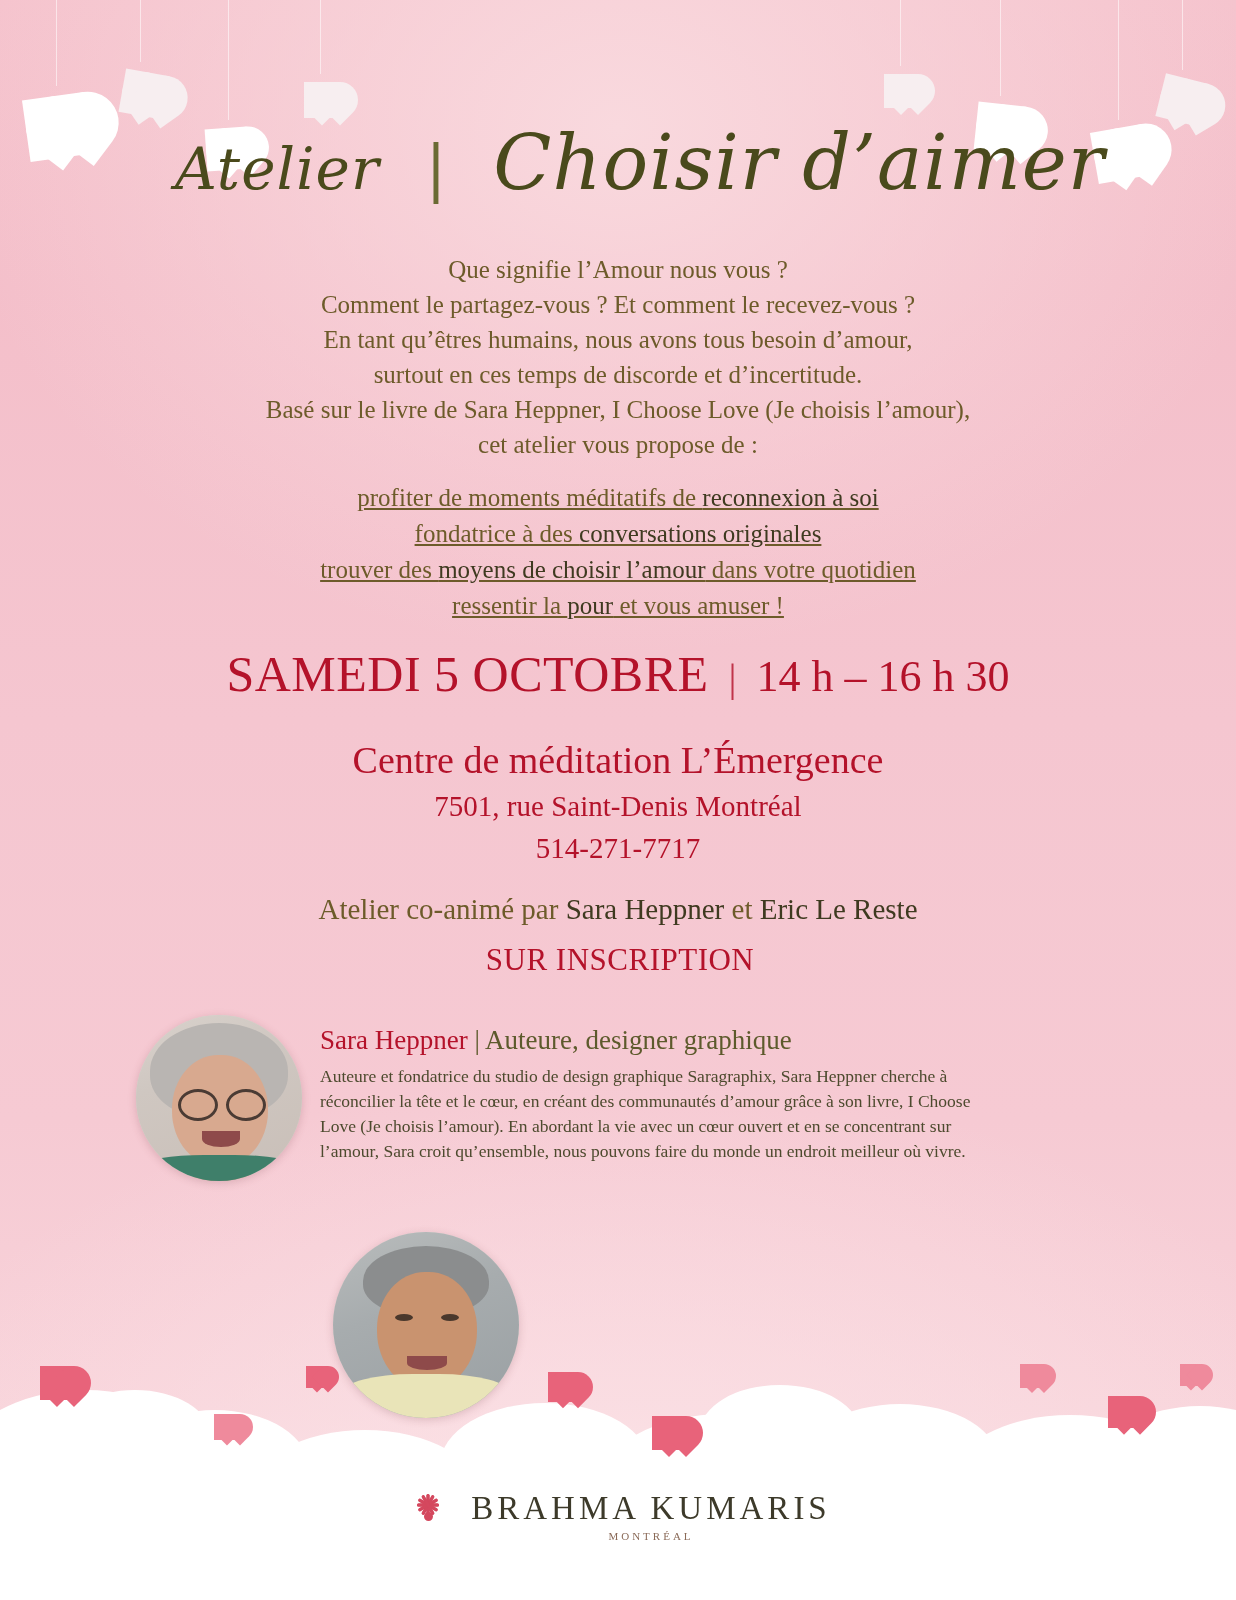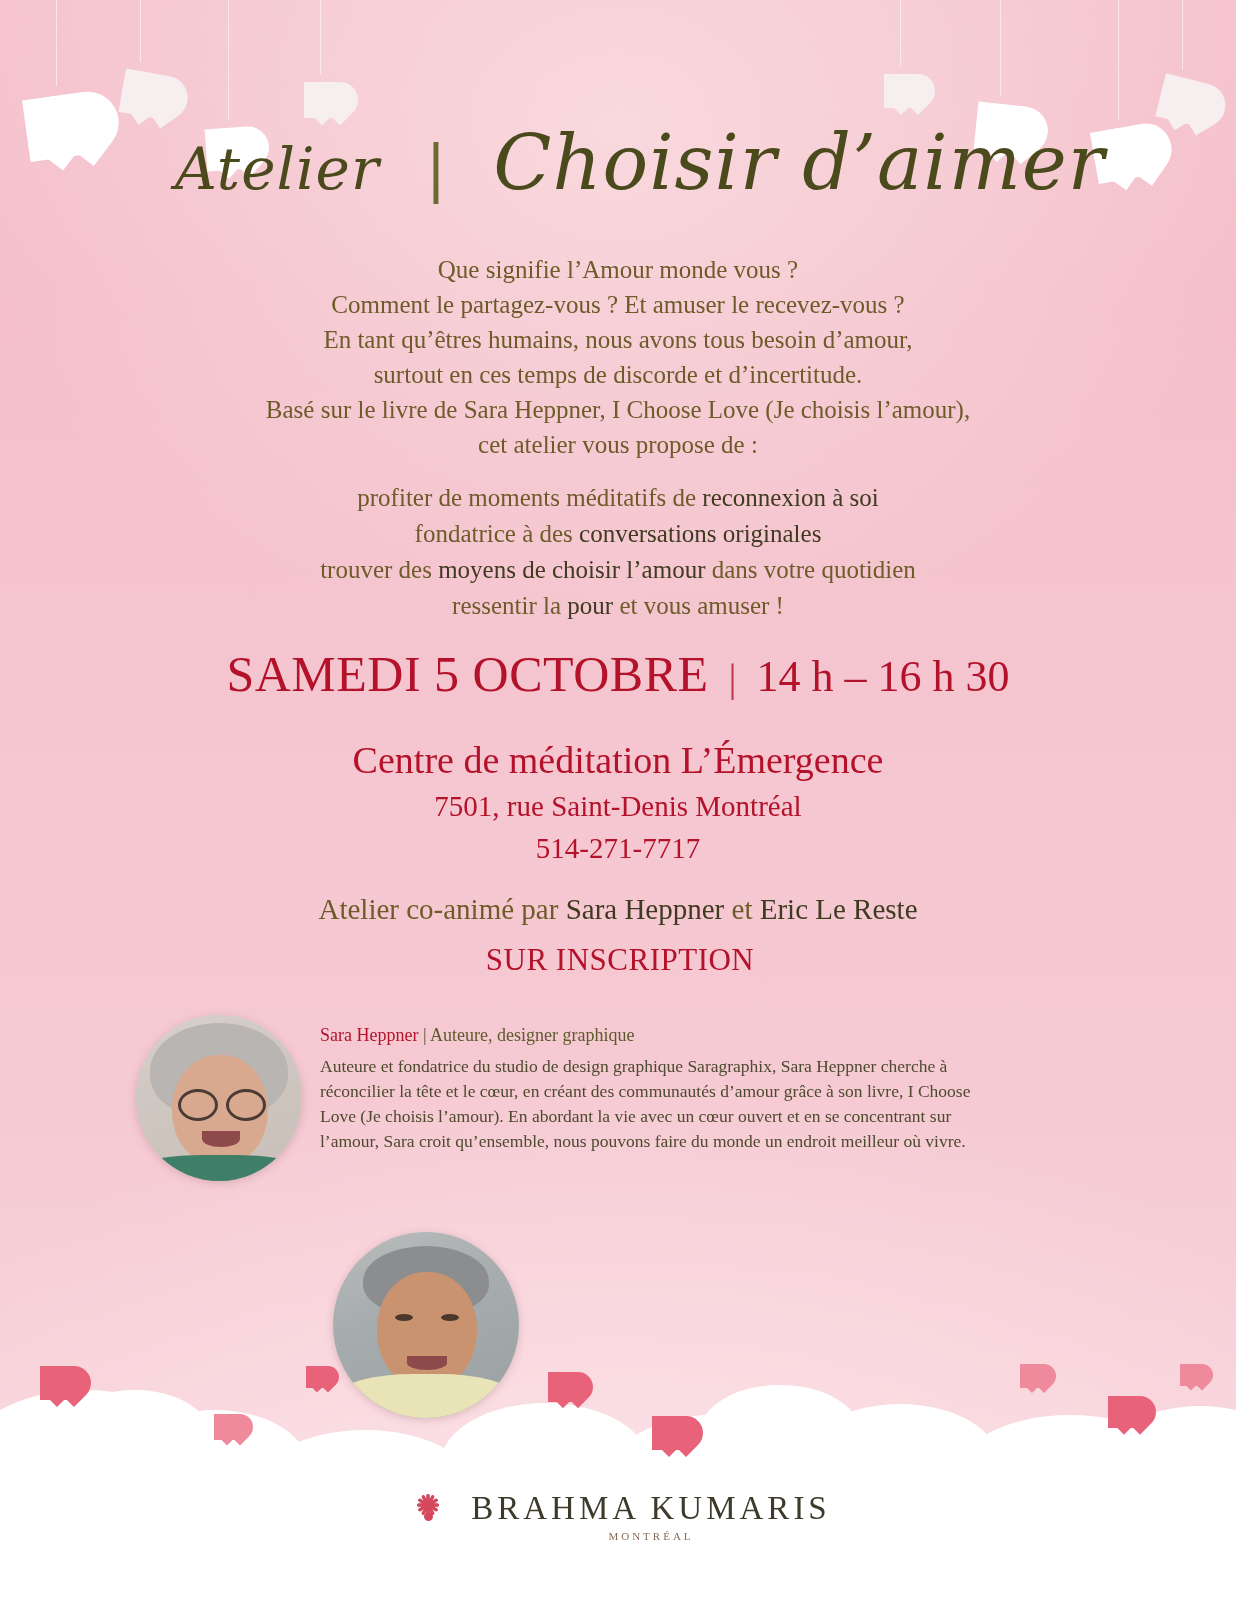--- a/index.html
+++ b/index.html
@@ -56,21 +56,21 @@
   .title .t1{font-size:58px;}
   .title .t2{font-size:76px;}
 
   .intro{
     position:absolute;top:252px;left:120px;right:120px;
     text-align:center;color:#6d5b2a;font-size:25px;line-height:35px;
   }
   .intro .l{display:block;}
   .bullets{
     position:absolute;top:480px;left:120px;right:120px;
-    text-align:center;color:#6d5b2a;font-size:25px;line-height:36px;
+    text-align:center;color:#6d5b2a;font-size:25px;line-height:36px;text-decoration:underline;
   }
   .bullets b{font-weight:normal;color:#3f3a20;}
 
   .dateline{
     position:absolute;top:645px;left:0;right:0;text-align:center;
     color:#b4122a;white-space:nowrap;
   }
   .dateline .d1{font-size:50px;letter-spacing:.5px;}
   .dateline .bar{font-size:40px;padding:0 16px;color:#c0344a;}
   .dateline .d2{font-size:44px;}
@@ -85,21 +85,21 @@
     color:#6d5b2a;font-size:29px;
   }
   .hosts b{color:#3f3a20;font-weight:normal;}
   .register{
     position:absolute;top:942px;left:4px;right:0;text-align:center;
     color:#b4122a;font-size:31px;letter-spacing:.5px;
   }
 
   
   .bio1{position:absolute;top:1025px;left:320px;width:690px;}
-  .bio1 .name{color:#b4122a;font-size:18px;}
+  .bio1 .name{color:#b4122a;font-size:27px;}
   .bio1 .name .role{color:#5d5a2c;}
   .bio1 .body{color:#4d4a2e;font-size:17.5px;line-height:25px;margin-top:8px;}
 
   .avatar{
     position:absolute;border-radius:50%;overflow:hidden;
     box-shadow:0 2px 8px rgba(120,60,70,.22);
     background:#dcd7d2;
   }
   .av1{left:136px;top:1015px;width:166px;height:166px;}
   .av2{left:333px;top:1232px;width:186px;height:186px;}
@@ -154,22 +154,22 @@
   <div class="heart hw" style="left:1094px;top:128px;width:52px;height:52px;transform:rotate(-10deg);"></div>
   <div class="heart hw2" style="left:1160px;top:78px;width:44px;height:44px;transform:rotate(14deg);"></div>
 
   <div class="title">
     <span class="t1">Atelier</span>
     <span class="sep">|</span>
     <span class="t2">Choisir d’aimer</span>
   </div>
 
   <div class="intro">
-    <span class="l">Que signifie l’Amour monde vous ?</span>
-    <span class="l">Comment le partagez-vous ? Et amuser le recevez-vous ?</span>
+    <span class="l">Que signifie l’Amour nous vous ?</span>
+    <span class="l">Comment le partagez-vous ? Et comment le recevez-vous ?</span>
     <span class="l">En tant qu’êtres humains, nous avons tous besoin d’amour,</span>
     <span class="l">surtout en ces temps de discorde et d’incertitude.</span>
     <span class="l">Basé sur le livre de Sara Heppner, I Choose Love (Je choisis l’amour),</span>
     <span class="l">cet atelier vous propose de :</span>
   </div>
 
   <div class="bullets">
     <div>
       <span>profiter de moments méditatifs de </span><b>reconnexion à soi</b><span></span>
     </div>

